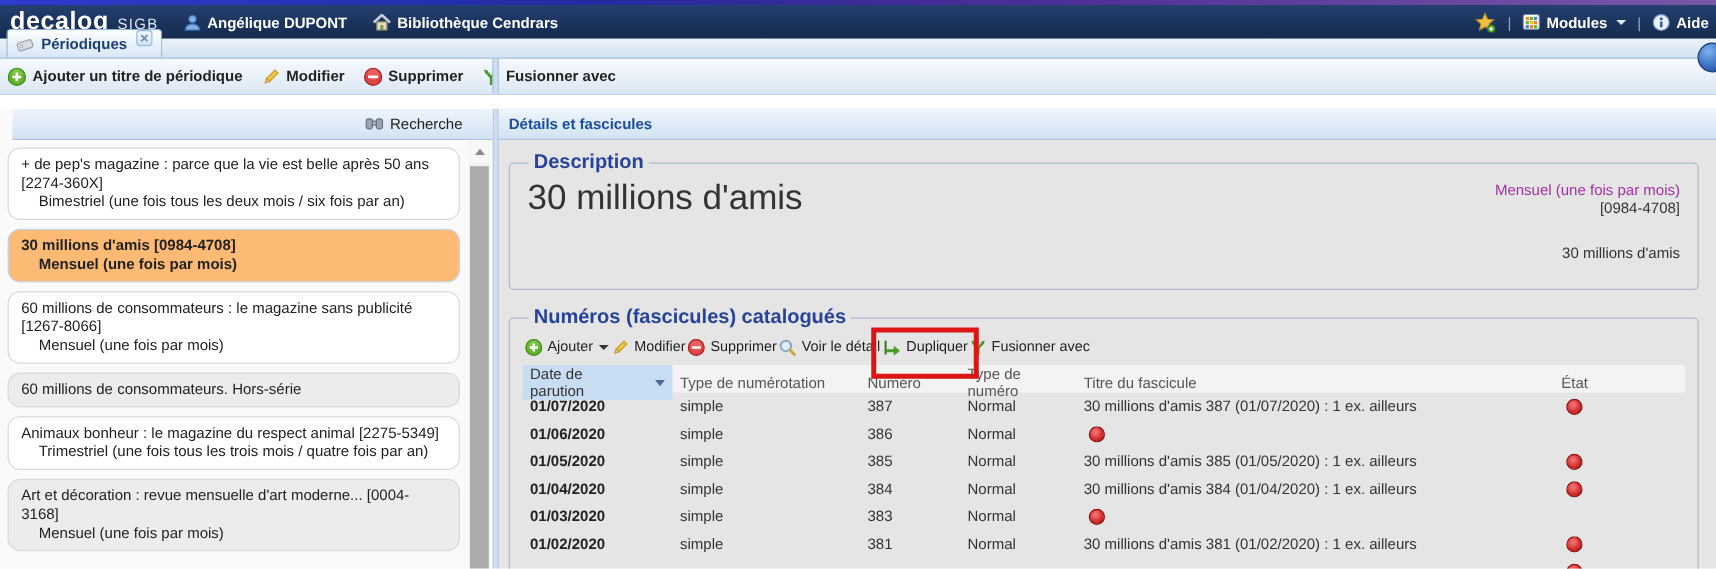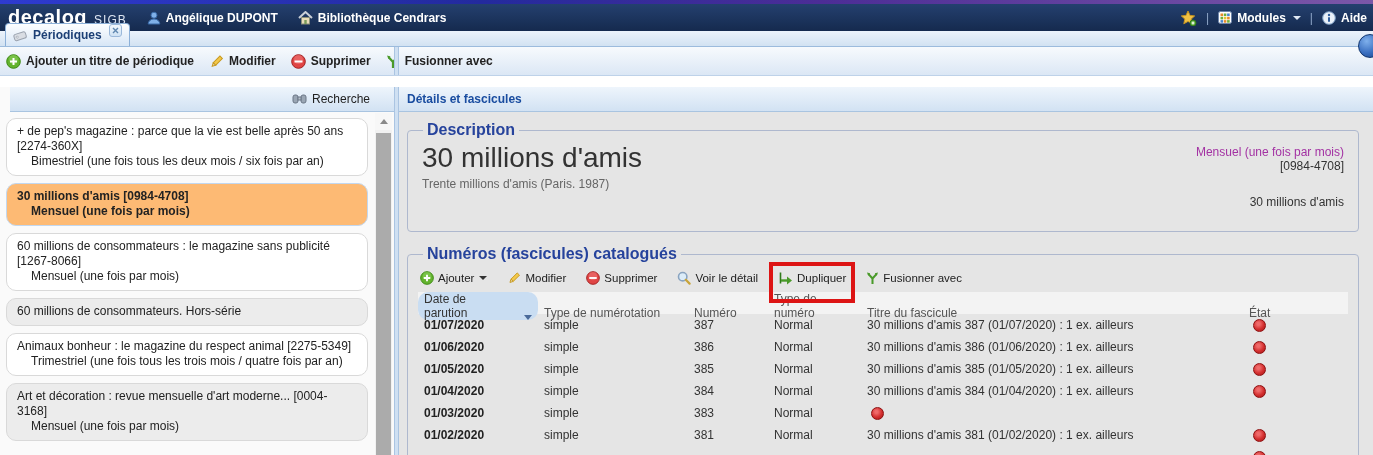--- a/index.html
+++ b/index.html
@@ -58,29 +58,29 @@
   fieldset { border:1px solid #aeb8ce; border-radius:4px; padding:2px 10px 8px 10px; }
   legend { font-weight:bold; color:#26439c; font-size:16px; padding:0 4px; margin-left:5px; }
   .desc-content { display:flex; justify-content:space-between; min-height:82px; padding:0 4px; }
   .desc-title { font-size:28px; color:#333; line-height:34px; }
   .desc-subtitle { font-size:12px; color:#666; margin-top:2px; }
   .desc-right { text-align:right; font-size:12px; color:#333; padding-top:4px; }
   .desc-freq { color:#a332a3; }
   .desc-collection { margin-top:22px; }
 
   .issues-fieldset { margin-top:13px; height:232px; }
-  .issues-toolbar { display:flex; align-items:center; gap:20px; padding:6px 2px 7px 2px; }
+  .issues-toolbar { display:flex; align-items:center; gap:2px; padding:6px 2px 7px 2px; }
   .itbtn { display:flex; align-items:center; gap:4px; font-size:11.5px; color:#222; cursor:pointer; white-space:nowrap; position:relative; }
   .caret-down-b { width:0; height:0; border-left:4px solid transparent; border-right:4px solid transparent; border-top:4px solid #333; margin-left:1px; }
   .annotation-box { position:absolute; left:-9px; top:-9px; width:calc(100% + 18px); height:41px; border:4px solid #dd1414; z-index:6; pointer-events:none; }
 
   .issues-table { font-size:12px; color:#333; }
   .irow { display:grid; grid-template-columns:120px 150px 80px 93px 382px 1fr; align-items:center; height:22px; }
   .irow.header { background:#f3f3f3; color:#555; }
-  .hcell { padding:0 6px; display:flex; align-items:flex-end; gap:22px; height:100%; cursor:pointer;border-radius:10px; }
+  .hcell { padding:0 6px; display:flex; align-items:center; gap:22px; height:100%; cursor:pointer; }
   .hcell.sorted { background:#c9ddf2; color:#333; }
   .sort-arrow { width:0; height:0; border-left:4px solid transparent; border-right:4px solid transparent; border-top:5px solid #4a6a9a; }
   .cell { padding:0 6px; overflow:hidden; white-space:nowrap; }
   .cell.date { font-weight:bold; color:#222; }
   .status-dot { width:13px; height:13px; border-radius:50%; border:1px solid #8e1010; background:radial-gradient(circle at 40% 35%, #ef6a6a 15%, #d32f2f 55%, #a31616 100%); margin-left:4px; }
 
   svg { display:block; }
 </style>
 </head>
 <body>
@@ -275,21 +275,20 @@
       <div class="panel-header">
         <span>Détails et fascicules</span>
       </div>
       <div class="details-body">
 
         <fieldset class="desc-fieldset">
           <legend>Description</legend>
           <div class="desc-content">
             <div>
               <div class="desc-title">30 millions d'amis</div>
-              <div class="desc-subtitle">Trente millions d'amis (Paris. 1987)</div>
             </div>
             <div class="desc-right">
               <div class="desc-freq">Mensuel (une fois par mois)</div>
               <div>[0984-4708]</div>
               <div class="desc-collection">30 millions d'amis</div>
             </div>
           </div>
         </fieldset>
 
         <fieldset class="issues-fieldset">
@@ -390,21 +389,20 @@
                   <div class="cell">30 millions d'amis 387 (01/07/2020) : 1 ex. ailleurs</div>
                   <div class="cell">
                     <div class="status-dot"></div>
                   </div>
                 </div>
                 <div class="irow">
                   <div class="cell date">01/06/2020</div>
                   <div class="cell">simple</div>
                   <div class="cell">386</div>
                   <div class="cell">Normal</div>
-                  <div class="cell">30 millions d'amis 386 (01/06/2020) : 1 ex. ailleurs</div>
                   <div class="cell">
                     <div class="status-dot"></div>
                   </div>
                 </div>
                 <div class="irow">
                   <div class="cell date">01/05/2020</div>
                   <div class="cell">simple</div>
                   <div class="cell">385</div>
                   <div class="cell">Normal</div>
                   <div class="cell">30 millions d'amis 385 (01/05/2020) : 1 ex. ailleurs</div>

